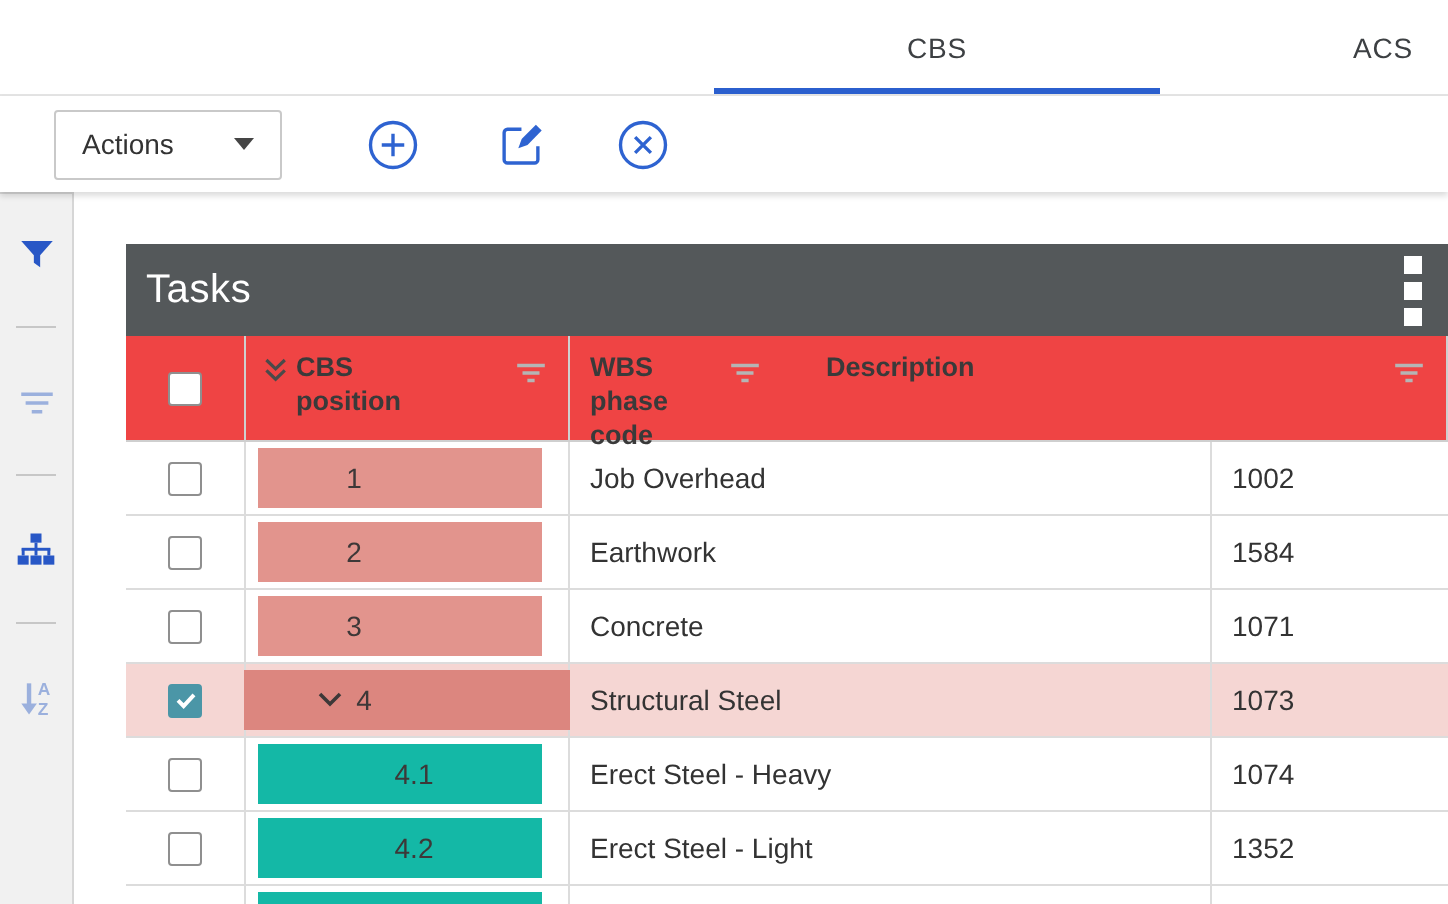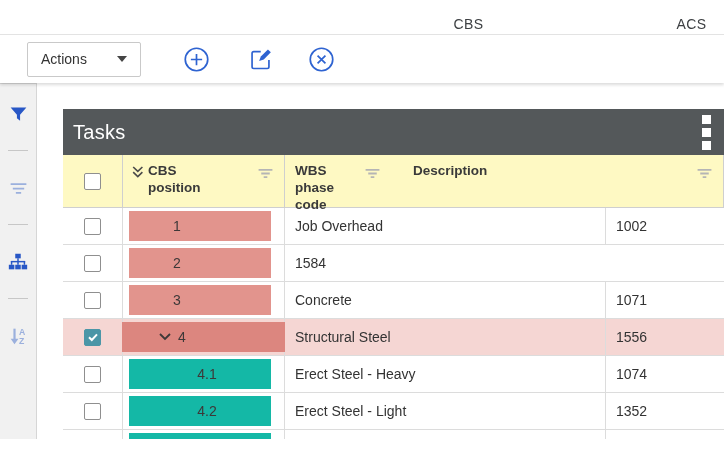--- a/index.html
+++ b/index.html
@@ -1,20 +1,20 @@
 <!DOCTYPE html>
 <html><head>
 <meta charset="utf-8">
 <style>
   * { box-sizing: border-box; margin: 0; padding: 0; }
   html,body { width: 724px; height: 452px; overflow: hidden; background: #fff;
     font-family: "Liberation Sans", sans-serif; color: #333; }
 
   
-  .tabbar { position: relative; height: 35px; background: #fff;
+  .tabbar { position: relative; height: 48px; background: #fff;
     border-bottom: 1px solid #e4e4e4; overflow: hidden; }
   .tab { position: absolute; top: 0; height: 47px; width: 223px;
     display: flex; align-items: center; justify-content: center;
     font-size: 14px; font-weight: 500; color: #3d4043; letter-spacing: .4px; cursor: pointer; }
   .tab-cbs { left: 357px; }
   .tab-acs { left: 580px; }
   .tab.active::after { content: ""; position: absolute; left: 0; right: 0; bottom: 0;
     height: 3px; background: #2b5fce; }
 
   
@@ -43,21 +43,21 @@
   .main { flex: 1; padding: 26px 0 0 26px; overflow: hidden; }
 
   
   .panel { width: 661px; }
   .panel-header { height: 46px; background: #54585a; display: flex; align-items: center;
     padding: 0 13px 0 10px; }
   .panel-title { color: #fff; font-size: 20px; font-weight: 500; letter-spacing: .3px; }
   .kebab { margin-left: auto; display: flex; flex-direction: column; gap: 4px; cursor: pointer; }
   .kebab span { width: 9px; height: 9px; background: #fff; display: block; }
 
-  .thead { display: flex; height: 53px; background: #fef9c3;
+  .thead { display: flex; height: 53px; background: #ef4444;
     border-bottom: 1px solid #cfcfcf; font-size: 13.5px; font-weight: bold; color: #3a3a3a; }
   .th { border-right: 1px solid #cfcfcf; position: relative; padding-top: 8px; }
   .th-check { width: 60px; display: flex; align-items: center; justify-content: center; padding-top: 0; }
   .th-cbs { width: 162px; display: flex; padding-left: 7px; }
   .th-cbs .th-label { width: 62px; line-height: 1.25; margin-left: 2px; }
   .collapse-icon { margin-top: 1px; }
   .th-desc { width: 321px; padding-left: 10px; }
   .th-wbs { flex: 1; padding-left: 10px; border-right: none; }
   .th-wbs .th-label { display: block; width: 46px; line-height: 1.25; }
   .filter-icon { position: absolute; top: 10px; right: 10px; cursor: pointer; }
@@ -222,20 +222,21 @@
 
       <div class="tr">
         <div class="td td-check">
           <span class="cb"></span>
         </div>
         <div class="td td-cbs">
           <span class="badge red lvl0">
             <span class="badge-label">2</span>
           </span>
         </div>
+        <div class="td td-desc">Earthwork</div>
         <div class="td td-wbs">1584</div>
       </div>
 
       <div class="tr">
         <div class="td td-check">
           <span class="cb"></span>
         </div>
         <div class="td td-cbs">
           <span class="badge red lvl0">
             <span class="badge-label">3</span>
@@ -259,21 +260,21 @@
               <span class="chev">
                 <svg width="12" height="8" viewBox="0 0 12 8" fill="none" stroke="#3d3838" stroke-width="1.8">
                   <path d="M1 1l5 5 5-5"></path>
                 </svg>
               </span>
               <span>4</span>
             </span>
           </span>
         </div>
         <div class="td td-desc">Structural Steel</div>
-        <div class="td td-wbs">1556</div>
+        <div class="td td-wbs">1073</div>
       </div>
 
       <div class="tr">
         <div class="td td-check">
           <span class="cb"></span>
         </div>
         <div class="td td-cbs">
           <span class="badge green lvl1">
             <span class="badge-label">4.1</span>
           </span>

